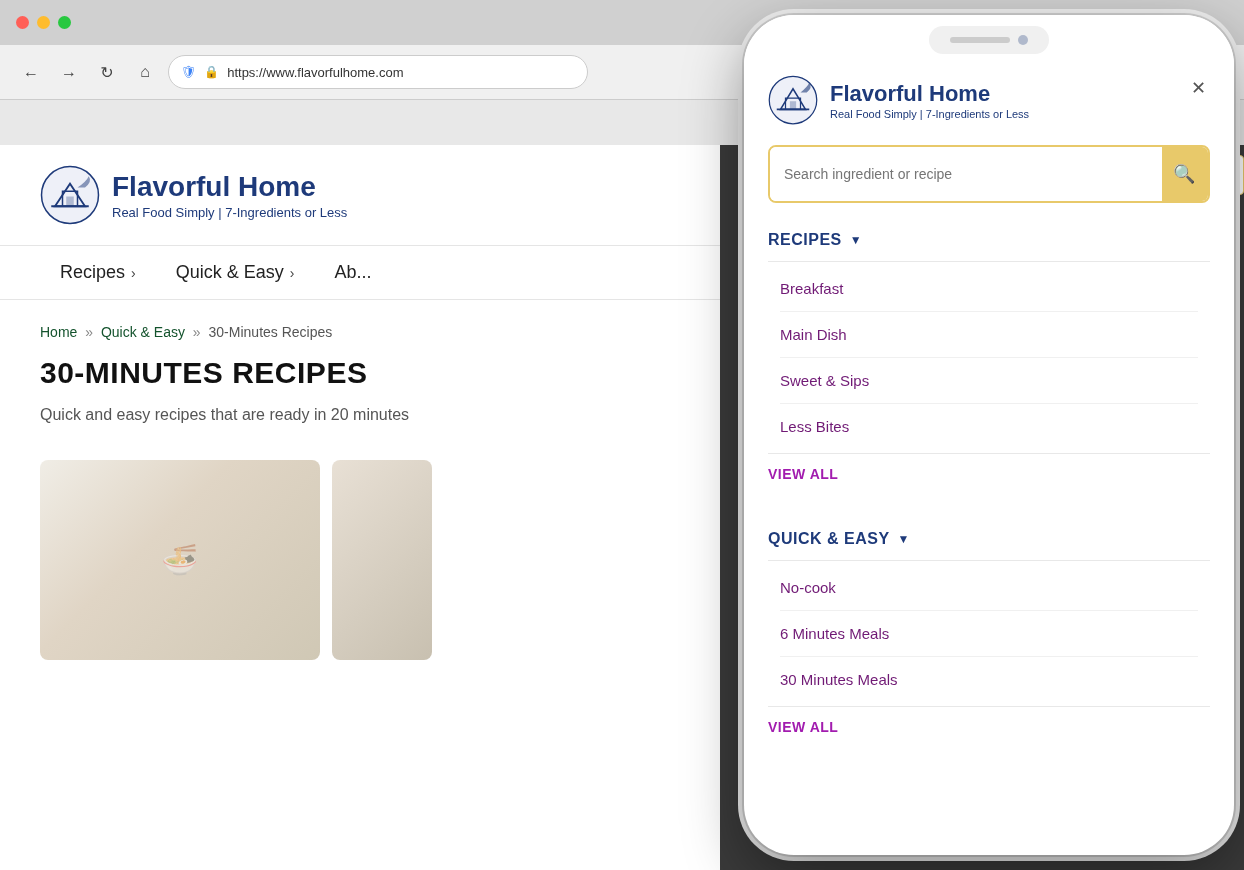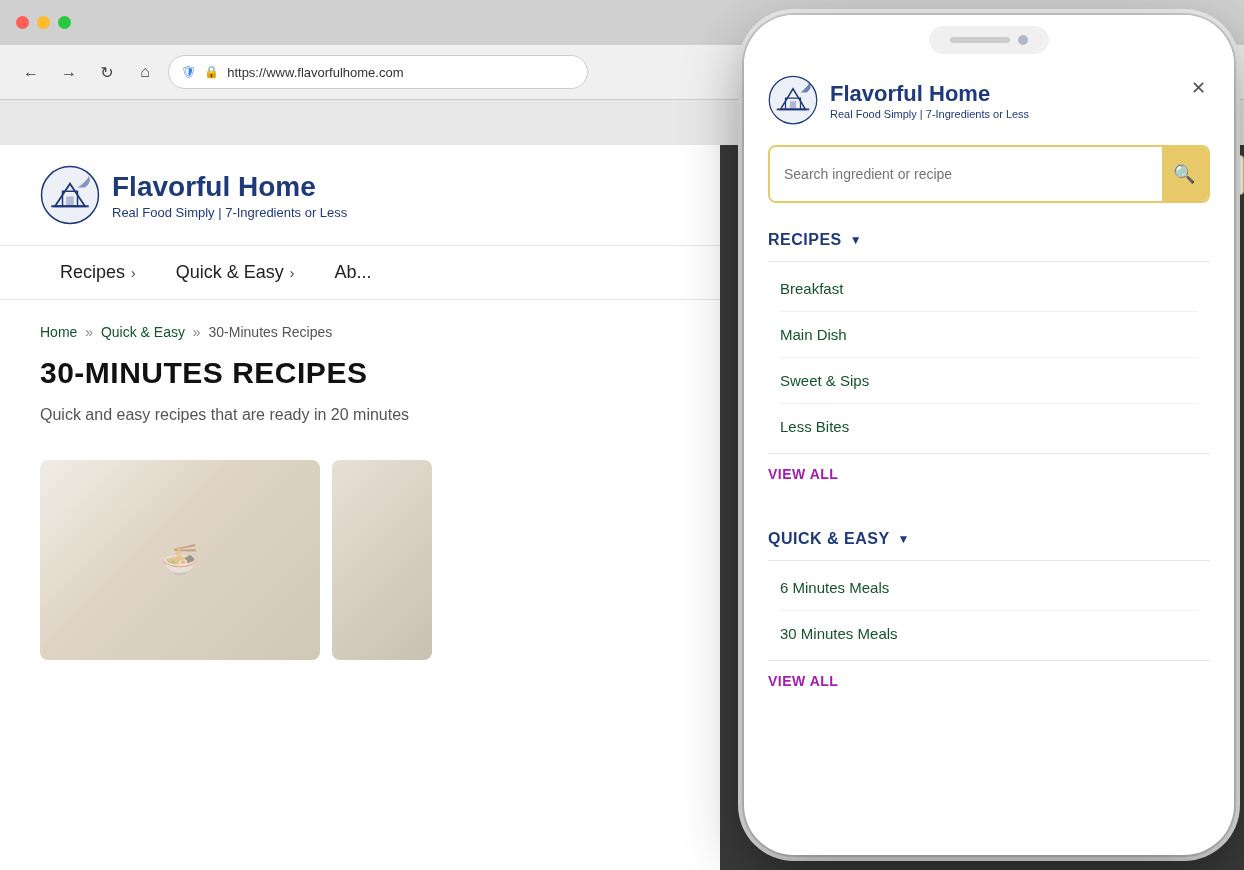--- a/index.html
+++ b/index.html
@@ -376,21 +376,21 @@
       height: 1px;
       background: #e8e8e8;
       margin: 0;
     }
     .nav-sub-items {
       padding: 4px 12px;
     }
     .nav-sub-item {
       padding: 14px 0;
       font-size: 15px;
-      color: #14532d;
+      color: #701a75;
       border-bottom: 1px solid #f0f0f0;
       cursor: pointer;
       display: block;
     }
     .nav-sub-item:last-child {
       border-bottom: none;
     }
     .nav-view-all {
       font-size: 14px;
       font-weight: 700;
@@ -544,20 +544,21 @@
         <div class="nav-view-all">VIEW ALL</div>
       </div>
 
       <div class="nav-section">
         <div class="nav-section-header">
           <span class="nav-section-title">QUICK &amp; EASY</span>
           <span class="nav-section-chevron">▼</span>
         </div>
         <div class="nav-divider"></div>
         <div class="nav-sub-items">
+          <span class="nav-sub-item">No-cook</span>
           <span class="nav-sub-item">6 Minutes Meals</span>
           <span class="nav-sub-item">30 Minutes Meals</span>
         </div>
         <div class="nav-divider"></div>
         <div class="nav-view-all">VIEW ALL</div>
       </div>
 
     </div>
   </div>
 </div>

